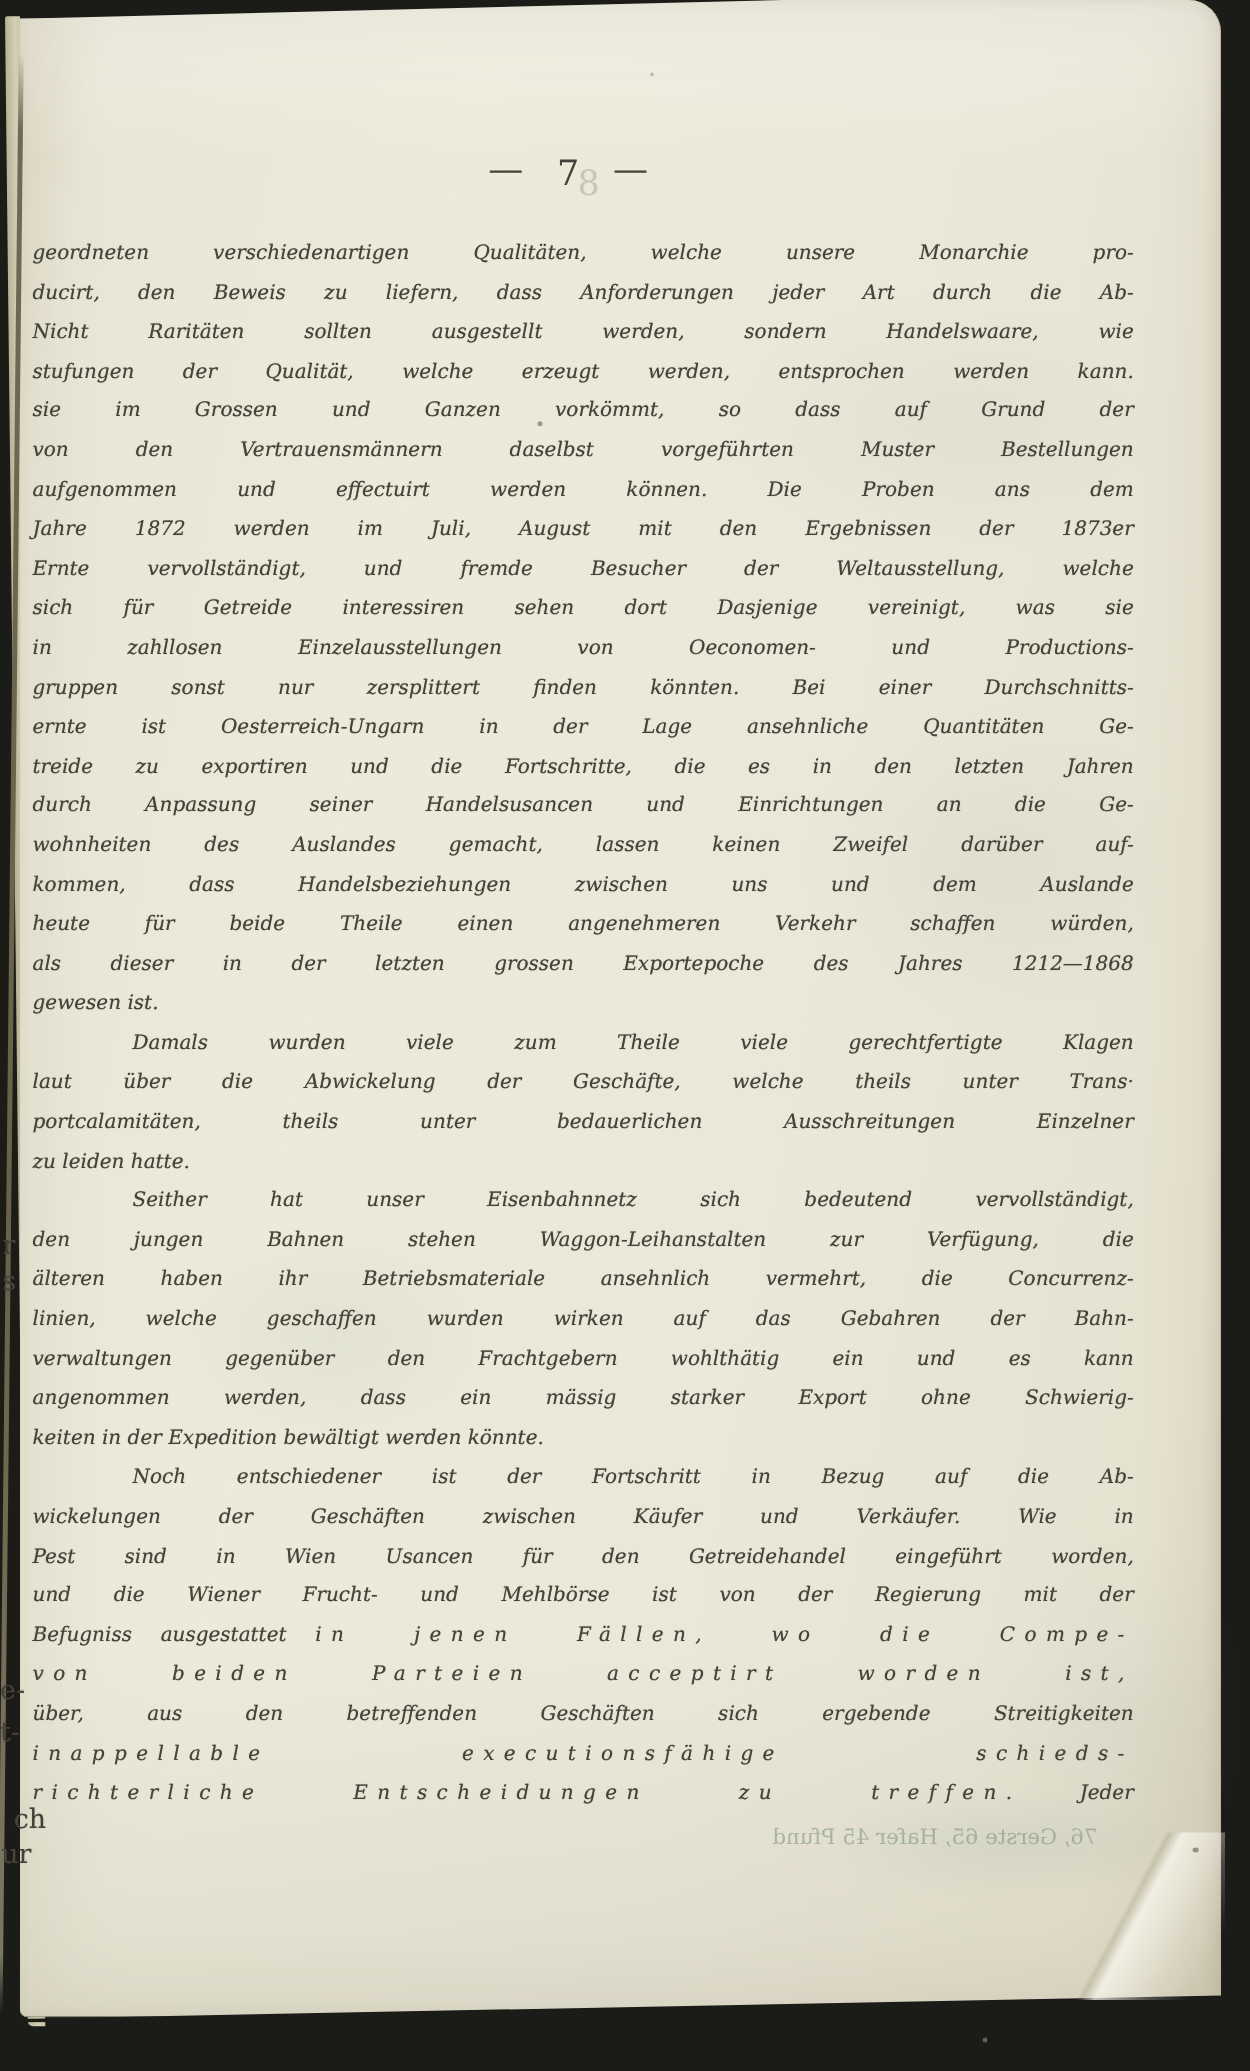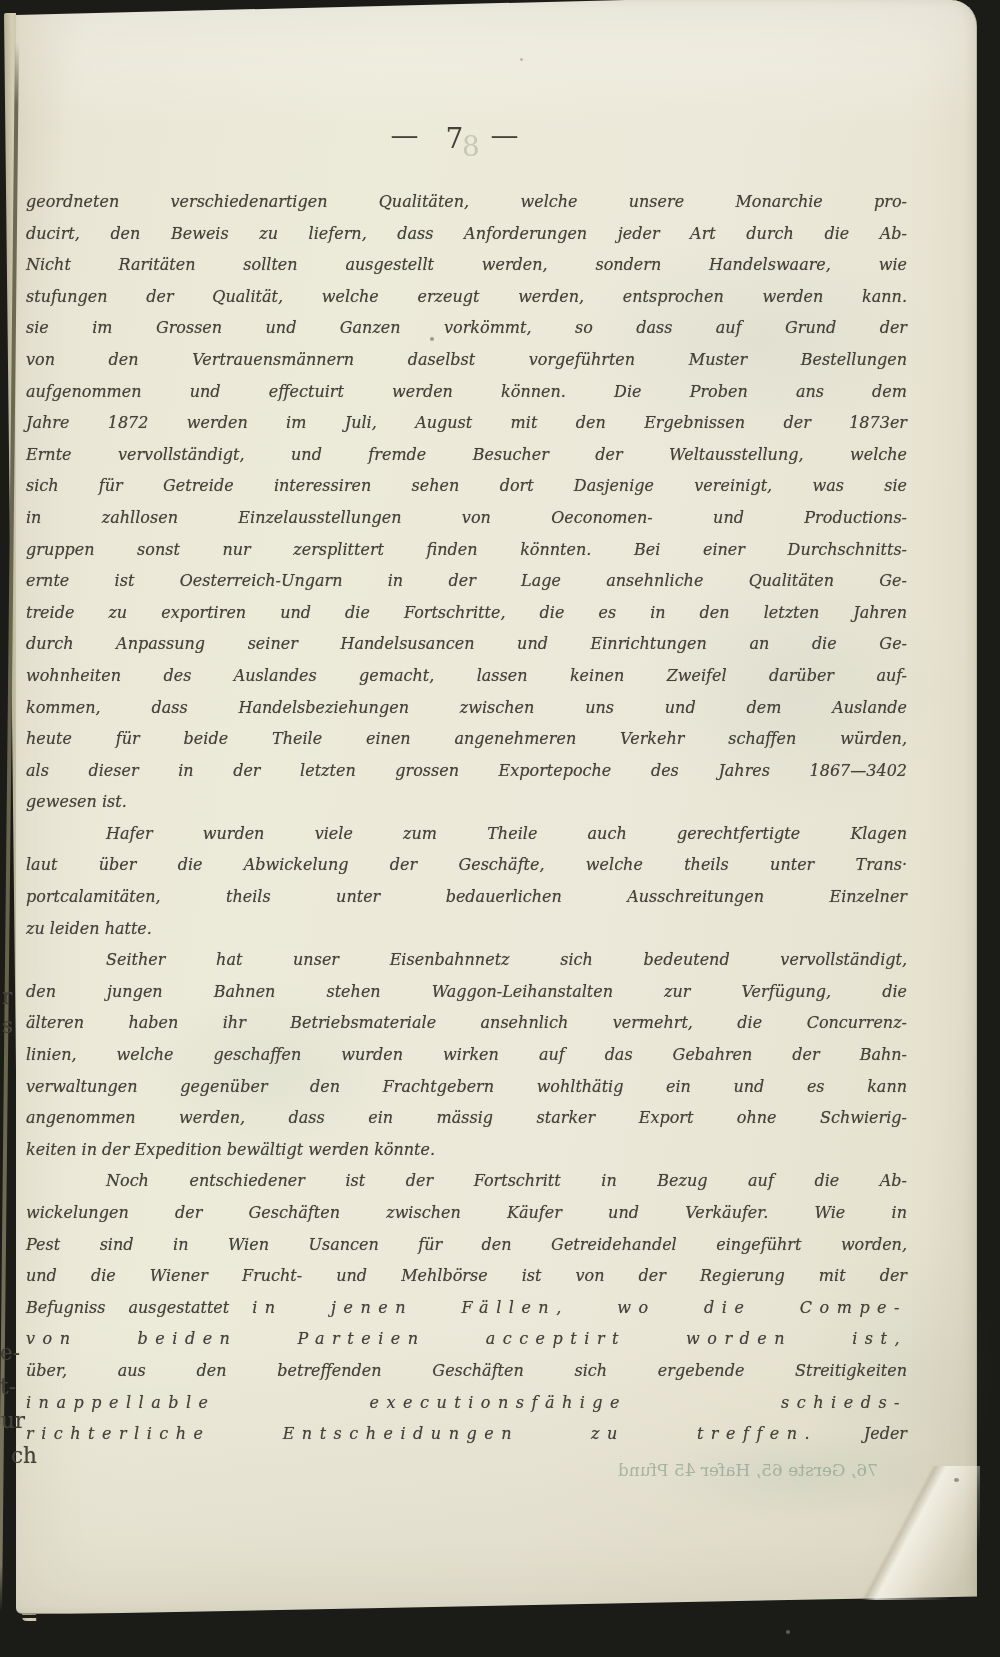--- a/index.html
+++ b/index.html
@@ -128,29 +128,29 @@
       <div class="line"><span>Nicht Raritäten sollten ausgestellt werden, sondern Handelswaare, wie</span></div>
       <div class="line"><span>stufungen der Qualität, welche erzeugt werden, entsprochen werden kann.</span></div>
       <div class="line"><span>sie im Grossen und Ganzen vorkömmt, so dass auf Grund der</span></div>
       <div class="line"><span>von den Vertrauensmännern daselbst vorgeführten Muster Bestellungen</span></div>
       <div class="line"><span>aufgenommen und effectuirt werden können. Die Proben ans dem</span></div>
       <div class="line"><span>Jahre 1872 werden im Juli, August mit den Ergebnissen der 1873er</span></div>
       <div class="line"><span>Ernte vervollständigt, und fremde Besucher der Weltausstellung, welche</span></div>
       <div class="line"><span>sich für Getreide interessiren sehen dort Dasjenige vereinigt, was sie</span></div>
       <div class="line"><span>in zahllosen Einzelausstellungen von Oeconomen- und Productions-</span></div>
       <div class="line"><span>gruppen sonst nur zersplittert finden könnten. Bei einer Durchschnitts-</span></div>
-      <div class="line"><span>ernte ist Oesterreich-Ungarn in der Lage ansehnliche Qualitäten Ge-</span></div>
+      <div class="line"><span>ernte ist Oesterreich-Ungarn in der Lage ansehnliche Quantitäten Ge-</span></div>
       <div class="line"><span>treide zu exportiren und die Fortschritte, die es in den letzten Jahren</span></div>
       <div class="line"><span>durch Anpassung seiner Handelsusancen und Einrichtungen an die Ge-</span></div>
       <div class="line"><span>wohnheiten des Auslandes gemacht, lassen keinen Zweifel darüber auf-</span></div>
       <div class="line"><span>kommen, dass Handelsbeziehungen zwischen uns und dem Auslande</span></div>
       <div class="line"><span>heute für beide Theile einen angenehmeren Verkehr schaffen würden,</span></div>
-      <div class="line"><span>als dieser in der letzten grossen Exportepoche des Jahres 1867—3402</span></div>
+      <div class="line"><span>als dieser in der letzten grossen Exportepoche des Jahres 1212—1868</span></div>
       <div class="line last"><span>gewesen ist.</span></div>
-      <div class="line ind"><span>Hafer wurden viele zum Theile auch gerechtfertigte Klagen</span></div>
+      <div class="line ind"><span>Damals wurden viele zum Theile viele gerechtfertigte Klagen</span></div>
       <div class="line"><span>laut über die Abwickelung der Geschäfte, welche theils unter Trans·</span></div>
       <div class="line"><span>portcalamitäten, theils unter bedauerlichen Ausschreitungen Einzelner</span></div>
       <div class="line last"><span>zu leiden hatte.</span></div>
       <div class="line ind"><span>Seither hat unser Eisenbahnnetz sich bedeutend vervollständigt,</span></div>
       <div class="line"><span>den jungen Bahnen stehen Waggon-Leihanstalten zur Verfügung, die</span></div>
       <div class="line"><span>älteren haben ihr Betriebsmateriale ansehnlich vermehrt, die Concurrenz-</span></div>
       <div class="line"><span>linien, welche geschaffen wurden wirken auf das Gebahren der Bahn-</span></div>
       <div class="line"><span>verwaltungen gegenüber den Frachtgebern wohlthätig ein und es kann</span></div>
       <div class="line"><span>angenommen werden, dass ein mässig starker Export ohne Schwierig-</span></div>
       <div class="line last"><span>keiten in der Expedition bewältigt werden könnte.</span></div>
@@ -163,21 +163,21 @@
       <div class="line"><span>über, aus den betreffenden Geschäften sich ergebende Streitigkeiten</span></div>
       <div class="line"><span class="sp">inappellable executionsfähige schieds-</span></div>
       <div class="line"><span class="sp">richterliche Entscheidungen zu treffen.</span><span> Jeder</span></div>
     </div>
 
   <div>
       <div class="margin-frag" style="left: 2px; top: 984px;">r</div>
       <div class="margin-frag" style="left: 2px; top: 1013px;">s</div>
       <div class="margin-frag" style="left: 0px; top: 1340px;">e-</div>
       <div class="margin-frag" style="left: 0px; top: 1374px;">t-</div>
-      <div class="margin-frag" style="left: 1px; top: 1408px;">ur</div>
+      <div class="margin-frag" style="left: 1px; top: 1471px;">ur</div>
       <div class="margin-frag" style="left: 11px; top: 1443px;">ch</div>
     </div>
 
   <div class="ghost-line">76, Gerste 65, Hafer 45 Pfund</div>
 
   <div class="top-wedge"></div>
   <div class="bottom-wedge"></div>
   <div class="corner-glint"></div>
 
   <div class="speck s1"></div>

